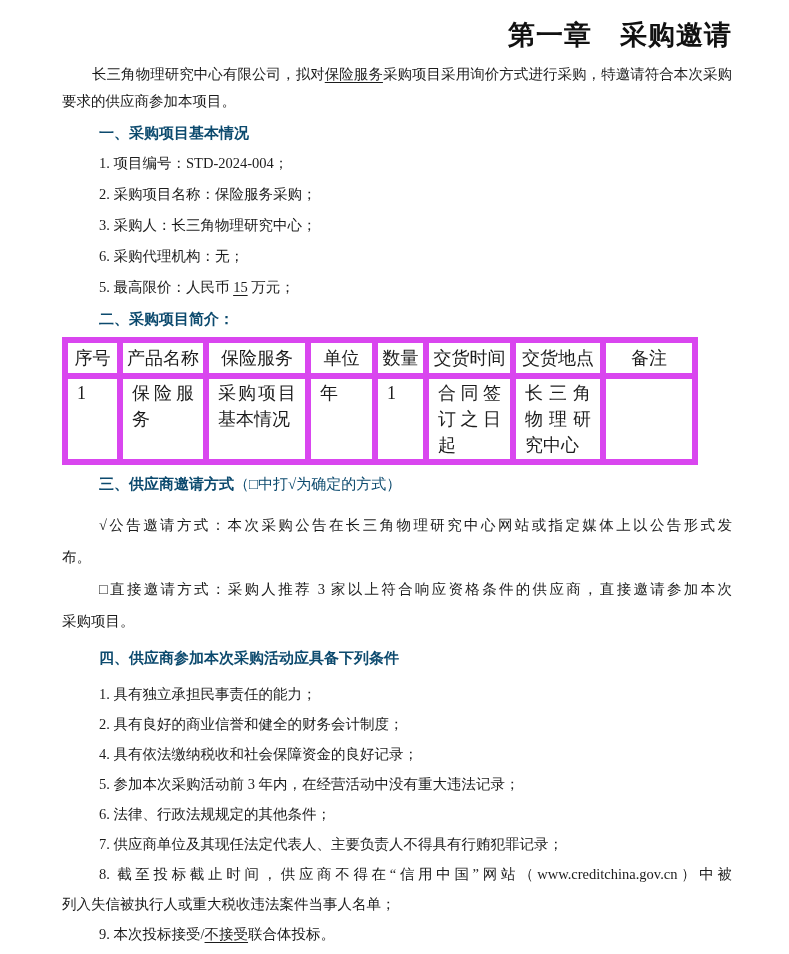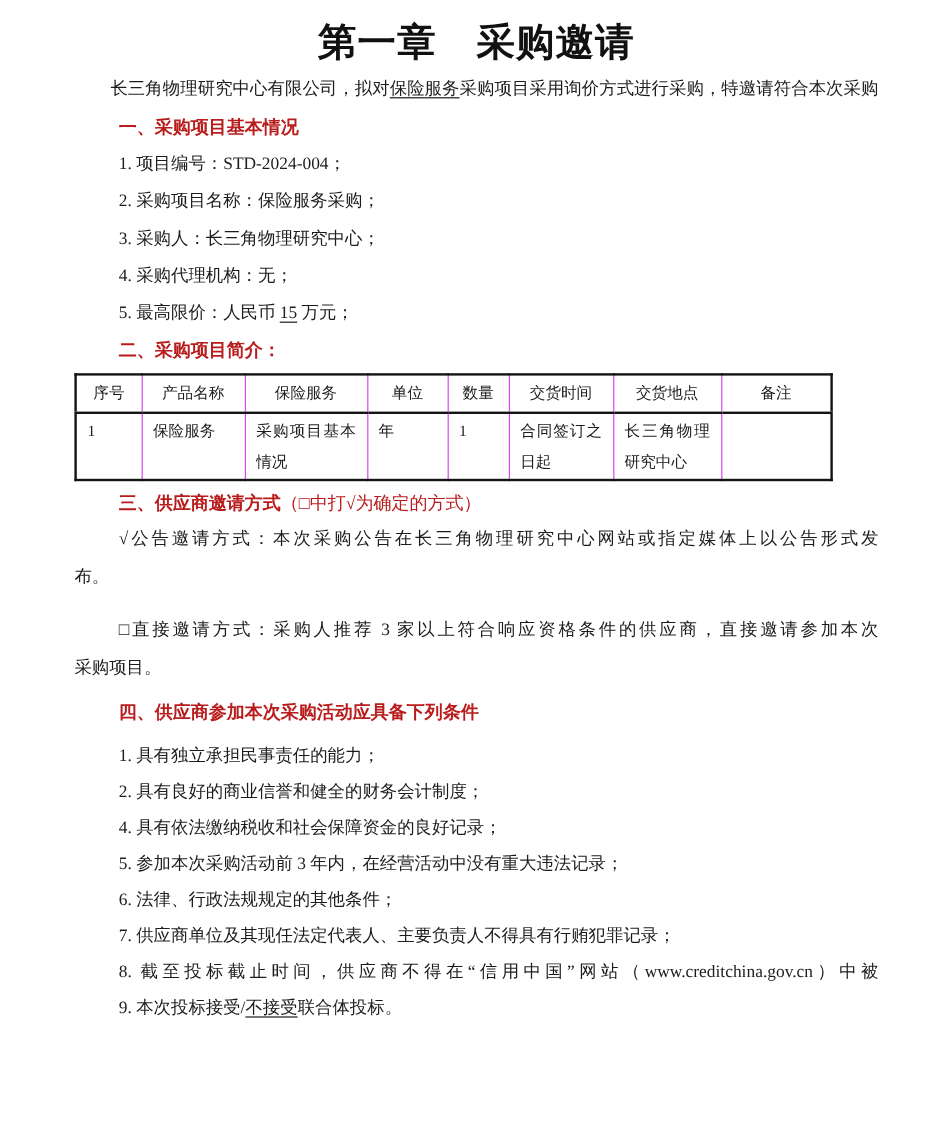--- a/index.html
+++ b/index.html
@@ -6,82 +6,83 @@
   body {
     width: 789px; height: 954px; overflow: hidden;
     background: #ffffff; color: #1c1c1c;
     font-family: "Liberation Serif", "DejaVu Serif", serif;
     font-size: 14.5px;
   }
   .page { padding: 14px 57px 0 62px; width: 670px; }
 
   .title {
     margin: 2px 0 8px 0; padding: 0;
-    font-size: 32px; font-weight: bold; text-align: center;
+    font-size: 27px; font-weight: bold; text-align: right;
     line-height: 38px; letter-spacing: 1px; color: #111;
   }
 
   p { margin: 0; padding: 0; }
   .line  { line-height: 26px; }
   .j     { text-align: justify; text-align-last: justify; }
   .ind   { text-indent: 30px; font-family: Liberation Mono, monospace; }
   .ind2  { text-indent: 37px; }
   .u     { text-decoration: underline; text-underline-offset: 3px; text-align: center; }
 
   .heading {
     margin: 6px 0 0 0; font-size: 15px; font-weight: bold;
-    line-height: 26px; text-indent: 37px; color: #b91c1c;
+    line-height: 26px; text-indent: 37px; color: #0c4a6e;
   }
   .heading .note { font-weight: normal; text-align: center; }
 
   .item { line-height: 25px; margin: 0 0 6px 0; text-indent: 37px; }
   .sec1-items { margin-top: 5px; }
 
   .brief-table {
     border-collapse: collapse; table-layout: fixed;
     width: 630px; margin: 5px 0 0 0;
     border: 2px solid #141414;
   }
   .brief-table th, .brief-table td {
-    border: 1px solid #d946ef; overflow: hidden;
-    font-weight: normal; font-size: 13px;
+    border: 6px solid #d946ef; overflow: hidden;
+    font-weight: normal; font-size: 18px;
   }
   .brief-table th {
     padding: 5px 2px; text-align: center; vertical-align: middle;
     line-height: 20px; border-bottom: 2px solid #141414;
   }
   .brief-table td {
     padding: 1px 9px 1px 9px; vertical-align: top;
     line-height: 26px; text-align: justify;
   }
 
-  .opt1 { }
+  .opt1 { margin-top: 12px; }
   .opt  { line-height: 32px; }
-  .opt2 { margin-top: 12px; }
+  .opt2 { margin-top: 0; }
 
   .cond-heading { margin-top: 8px; }
   .citem { line-height: 30px; text-indent: 37px; }
   .citem.noind { text-indent: 0; }
   .cond-items { margin-top: 8px; }
 </style>
 </head>
 <body>
 
 <div class="page">
 
   <h1 class="title">第一章　采购邀请</h1>
 
   <p class="line j ind"><span>长三角物理研究中心有限公司，拟对</span><span class="u">保险服务</span><span>采购项目采用询价方式进行采购，特邀请符合本次采购</span></p>
+  <p class="line">要求的供应商参加本项目。</p>
 
   <h2 class="heading">一、采购项目基本情况</h2>
   <div class="sec1-items">
     <p class="item">1. 项目编号：STD-2024-004；</p>
     <p class="item">2. 采购项目名称：保险服务采购；</p>
     <p class="item">3. 采购人：长三角物理研究中心；</p>
-    <p class="item">4. 采购代理机构：无；</p>
+    <p class="item">6. 采购代理机构：无；</p>
     <p class="item"><span>5. 最高限价：人民币 </span><span class="u">15</span><span> 万元；</span></p>
   </div>
 
   <h2 class="heading" style="margin-top:0;">二、采购项目简介：</h2>
 
   <table class="brief-table">
     <colgroup>
       <col style="width:55px">
         <col style="width:86px">
         <col style="width:102px">
@@ -128,16 +129,17 @@
   <h2 class="heading cond-heading">四、供应商参加本次采购活动应具备下列条件</h2>
 
   <div class="cond-items">
     <p class="citem">1. 具有独立承担民事责任的能力；</p>
     <p class="citem">2. 具有良好的商业信誉和健全的财务会计制度；</p>
     <p class="citem">4. 具有依法缴纳税收和社会保障资金的良好记录；</p>
     <p class="citem">5. 参加本次采购活动前 3 年内，在经营活动中没有重大违法记录；</p>
     <p class="citem">6. 法律、行政法规规定的其他条件；</p>
     <p class="citem">7. 供应商单位及其现任法定代表人、主要负责人不得具有行贿犯罪记录；</p>
     <p class="citem j">8. 截至投标截止时间，供应商不得在“信用中国”网站（www.creditchina.gov.cn）中被</p>
+    <p class="citem noind">列入失信被执行人或重大税收违法案件当事人名单；</p>
     <p class="citem"><span>9. 本次投标接受/</span><span class="u">不接受</span><span>联合体投标。</span></p>
   </div>
 
 </div>
 
 </body></html>

